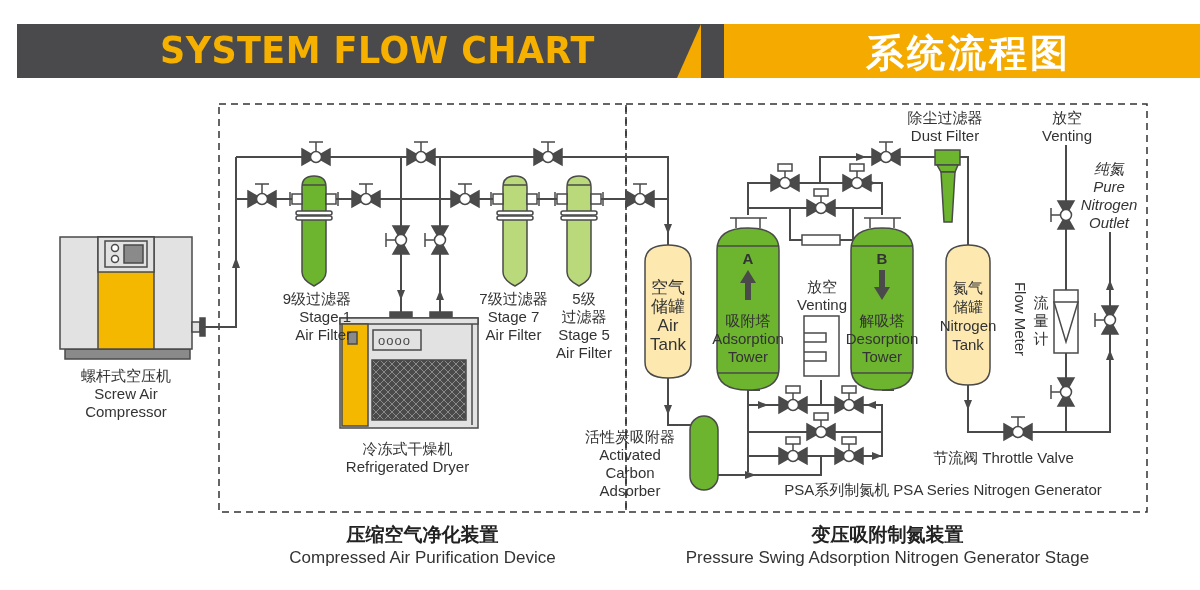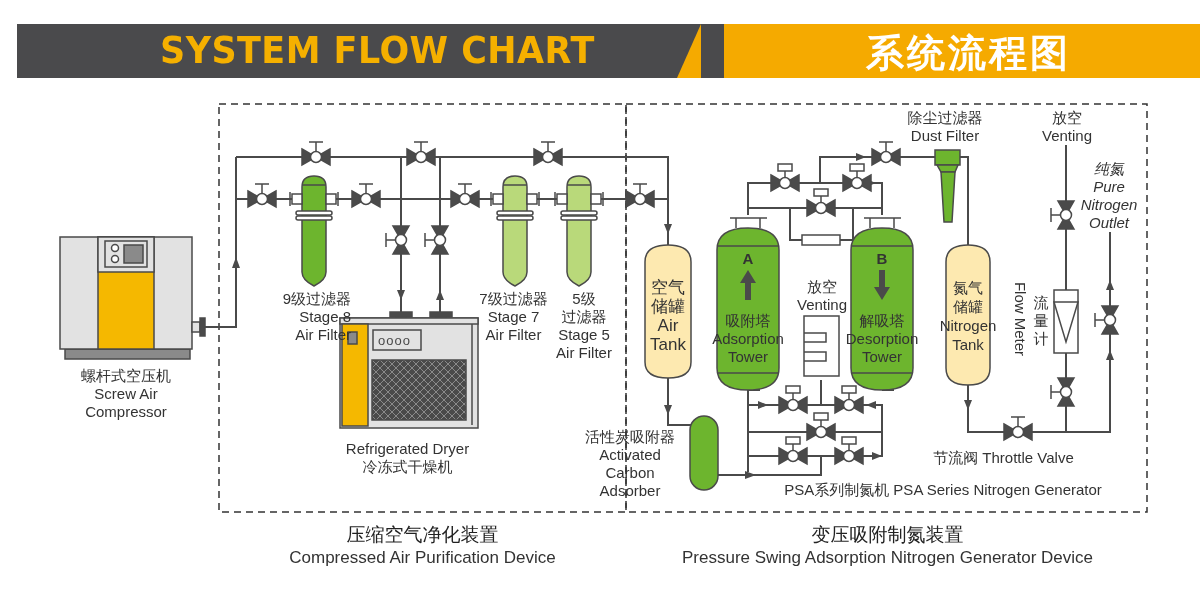--- a/index.html
+++ b/index.html
@@ -6,21 +6,21 @@
   body{width:1200px;height:590px;position:relative;overflow:hidden;font-family:"Liberation Sans","DejaVu Sans",sans-serif;}
   #banner{position:absolute;left:17px;top:24px;width:1165px;height:54px;padding-left:24px;}
   #banner .dark{position:absolute;left:0;top:0;width:100%;height:100%;background:#4a4a4c;}
   #banner .orange{position:absolute;top:0;height:100%;right:0;width:482px;background:#f5aa00;}
   #banner .slash{position:absolute;top:0;left:660px;width:0;height:0;border-left:24px solid transparent;border-bottom:54px solid #f5aa00;}
   #banner-title-en{position:absolute;left:143px;top:4px;font-size:38px;font-weight:bold;color:#f5b000;letter-spacing:0.5px;font-family:"DejaVu Sans",sans-serif;transform:scaleX(0.92);transform-origin:left center;}
   #banner-title-zh{position:absolute;left:805px;top:4px;font-size:38px;font-weight:bold;color:#ffffff;letter-spacing:3px;margin-left:44px;}
   svg{position:absolute;left:0;top:0;}
   .lbl{position:absolute;color:#333;font-size:15px;line-height:18px;text-align:center;white-space:nowrap;}
   .lbl span{display:block;}
-  .sect-zh{position:absolute;font-size:19px;font-weight:normal;color:#222;text-align:center;white-space:nowrap;}
+  .sect-zh{position:absolute;font-size:19px;font-weight:bold;color:#222;text-align:center;white-space:nowrap;}
   .sect-en{position:absolute;font-size:17px;color:#333;text-align:center;white-space:nowrap;}
 </style>
 </head>
 <body>
 
 <div id="banner">
   <div class="dark"></div>
   <div class="orange"></div>
   <div class="slash"></div>
   <div id="banner-title-en">SYSTEM FLOW CHART</div>
@@ -311,37 +311,37 @@
   <path d="M1110 232 V250" stroke="#4a4a4a" stroke-width="2"></path>
 </svg>
 
 <div class="lbl" style="left:60px;top:367px;width:132px;">
   <span>螺杆式空压机</span>
   <span>Screw Air</span>
   <span>Compressor</span>
 </div>
 <div class="lbl" style="left:256px;top:290px;width:95px;text-align:right;">
   <span>9级过滤器</span>
-  <span>Stage 8</span>
+  <span>Stage 1</span>
   <span>Air Filter</span>
 </div>
 <div class="lbl" style="left:466px;top:290px;width:95px;">
   <span>7级过滤器</span>
   <span>Stage 7</span>
   <span>Air Filter</span>
 </div>
 <div class="lbl" style="left:549px;top:290px;width:70px;">
   <span>5级</span>
   <span>过滤器</span>
   <span>Stage 5</span>
   <span>Air Filter</span>
 </div>
 <div class="lbl" style="left:320px;top:440px;width:175px;">
+  <span>冷冻式干燥机</span>
   <span>Refrigerated Dryer</span>
-  <span>冷冻式干燥机</span>
 </div>
 <div class="lbl" style="left:640px;top:278px;width:56px;font-size:17px;line-height:19px;">
   <span>空气</span>
   <span>储罐</span>
   <span>Air</span>
   <span>Tank</span>
 </div>
 <div class="lbl" style="left:570px;top:428px;width:120px;">
   <span>活性炭吸附器</span>
   <span>Activated</span>
@@ -385,13 +385,13 @@
   <span>Tank</span>
 </div>
 <div class="lbl" style="left:1032px;top:294px;width:18px;white-space:normal;line-height:18px;word-break:break-all;">流量计</div>
 <div class="lbl" style="left:980px;top:310px;width:80px;transform:rotate(90deg);">Flow Meter</div>
 <div class="lbl" style="left:916px;top:449px;width:175px;">节流阀 Throttle Valve</div>
 <div class="lbl" style="left:758px;top:481px;width:370px;">PSA系列制氮机 PSA Series Nitrogen Generator</div>
 
 <div class="sect-zh" style="left:290px;top:522px;width:265px;">压缩空气净化装置</div>
 <div class="sect-en" style="left:270px;top:548px;width:305px;">Compressed Air Purification Device</div>
 <div class="sect-zh" style="left:755px;top:522px;width:265px;">变压吸附制氮装置</div>
-<div class="sect-en" style="left:670px;top:548px;width:435px;">Pressure Swing Adsorption Nitrogen Generator Device</div>
+<div class="sect-en" style="left:670px;top:548px;width:435px;">Pressure Swing Adsorption Nitrogen Generator Stage</div>
 
 </body></html>

